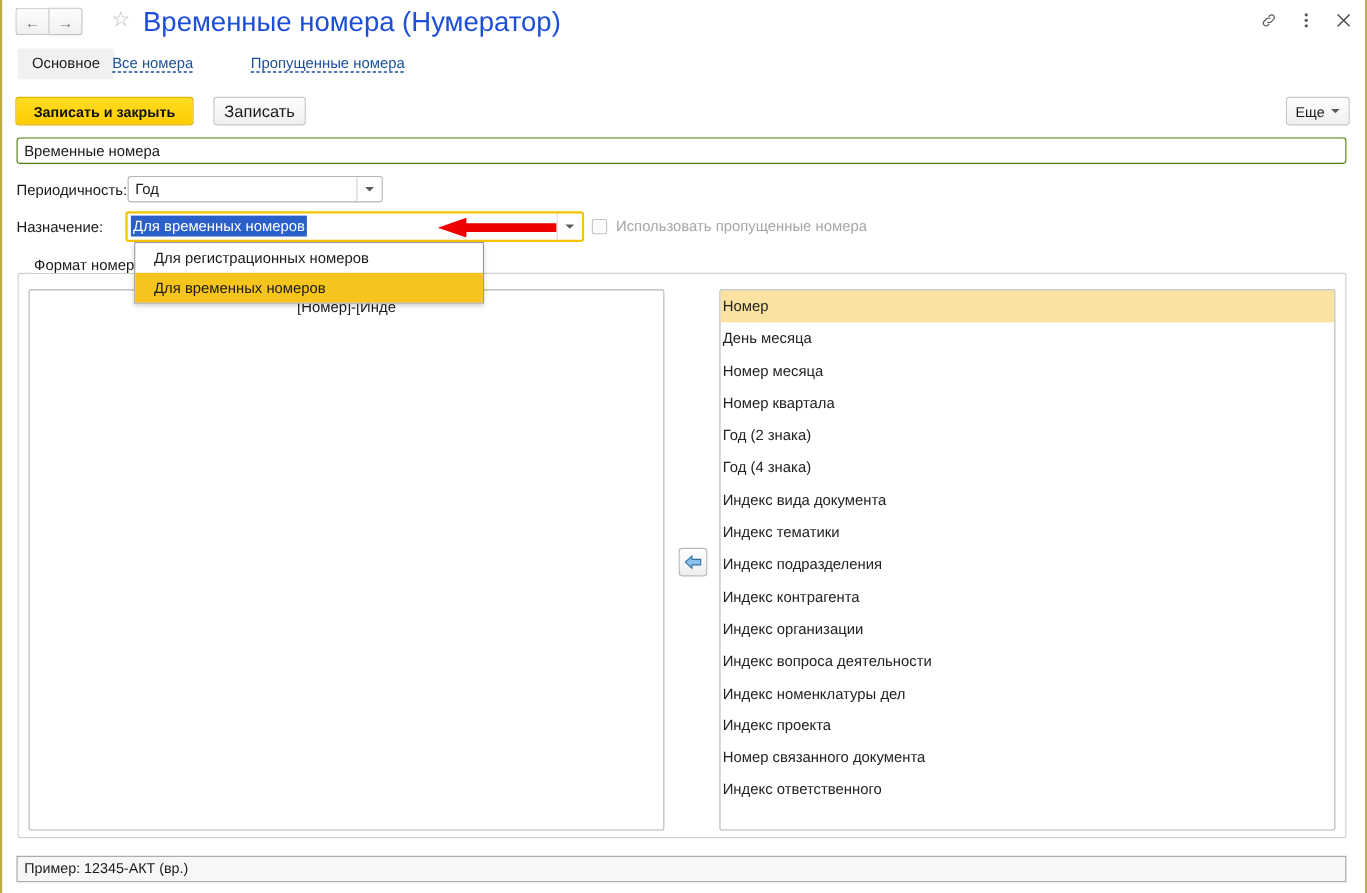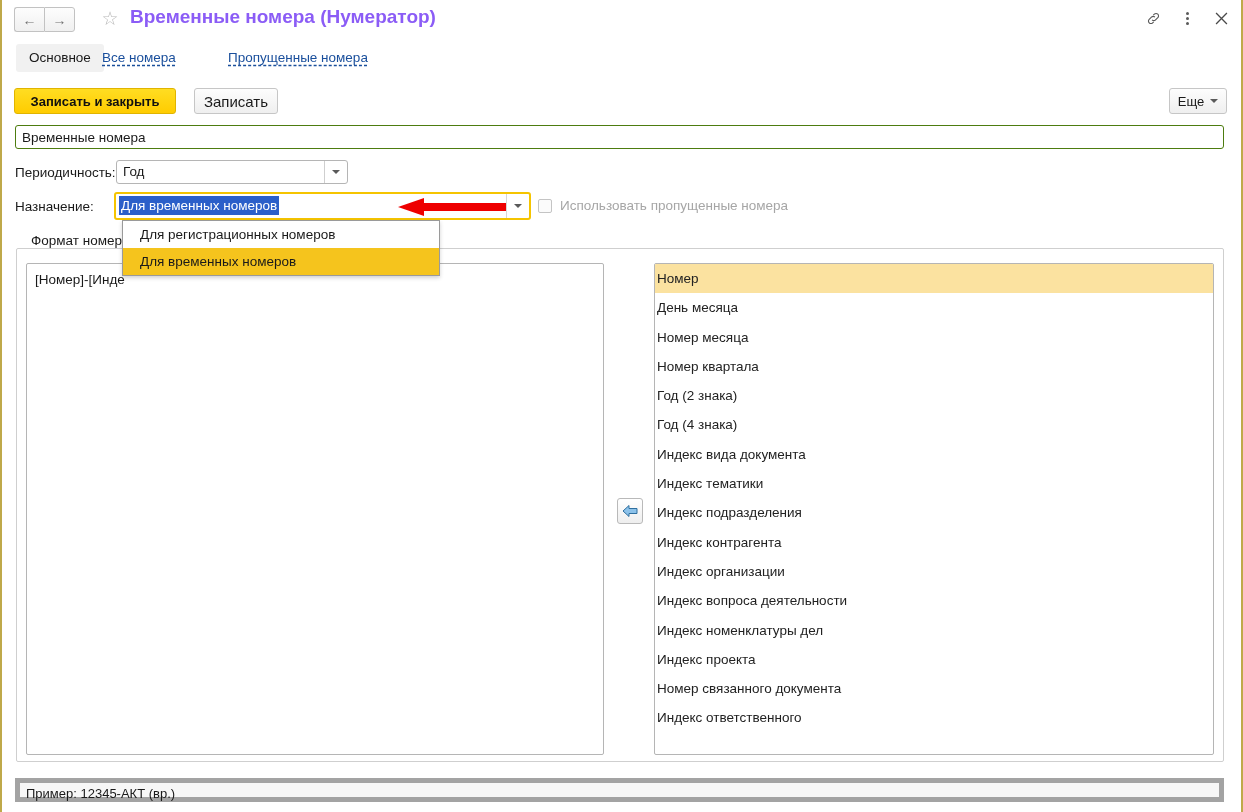--- a/index.html
+++ b/index.html
@@ -55,24 +55,23 @@
     left: 98px; top: 9px;
     width: 20px; height: 20px;
     color: #b8b8b8;
     font-size: 19px;
     line-height: 20px;
     text-align: center;
   }
   .win-title {
     position: absolute;
     left: 128px; top: 6px;
-    font-size: 19px;
-    color: #8b5cf6;
-    white-space: nowrap;
-    font-weight: bold;
+    font-size: 25px;
+    color: #1d4ed8;
+    white-space: nowrap;
   }
   .title-icons {
     position: absolute;
     right: 12px; top: 9px;
     display: flex;
     align-items: center;
     gap: 18px;
     color: #5a5a5a;
   }
   .title-icons .ticon {
@@ -327,20 +326,21 @@
     overflow: hidden;
   }
   .listbox.left  { left: 24px; top: 263px; width: 578px; height: 492px; }
   .listbox.right { left: 652px; top: 263px; width: 560px; height: 492px; }
 
   .format-text {
     font-size: 13.5px;
     color: #1a1a1a;
     padding: 8px 8px 0 8px;
     white-space: nowrap;
+    text-align: center;
   }
 
   .rlist { padding: 0; }
   .rlist .ritem {
     height: 29.3px;
     line-height: 29.3px;
     padding-left: 2px;
     font-size: 13.5px;
     color: #222;
     white-space: nowrap;
@@ -360,21 +360,21 @@
     background: linear-gradient(#ffffff, #eeeeee);
     display: flex; align-items: center; justify-content: center;
     box-sizing: border-box;
   }
 
   
   .statusbar {
     position: absolute;
     left: 13px; top: 778px;
     width: 1209px; height: 24px;
-    border: 5px solid #a3a3a3;
+    border: 1px solid #a3a3a3;
     background: #f7f7f7;
     font-size: 13px;
     color: #1a1a1a;
     line-height: 22px;
     padding-left: 6px;
     box-sizing: border-box;
   }
 </style>
 </head>
 <body>

